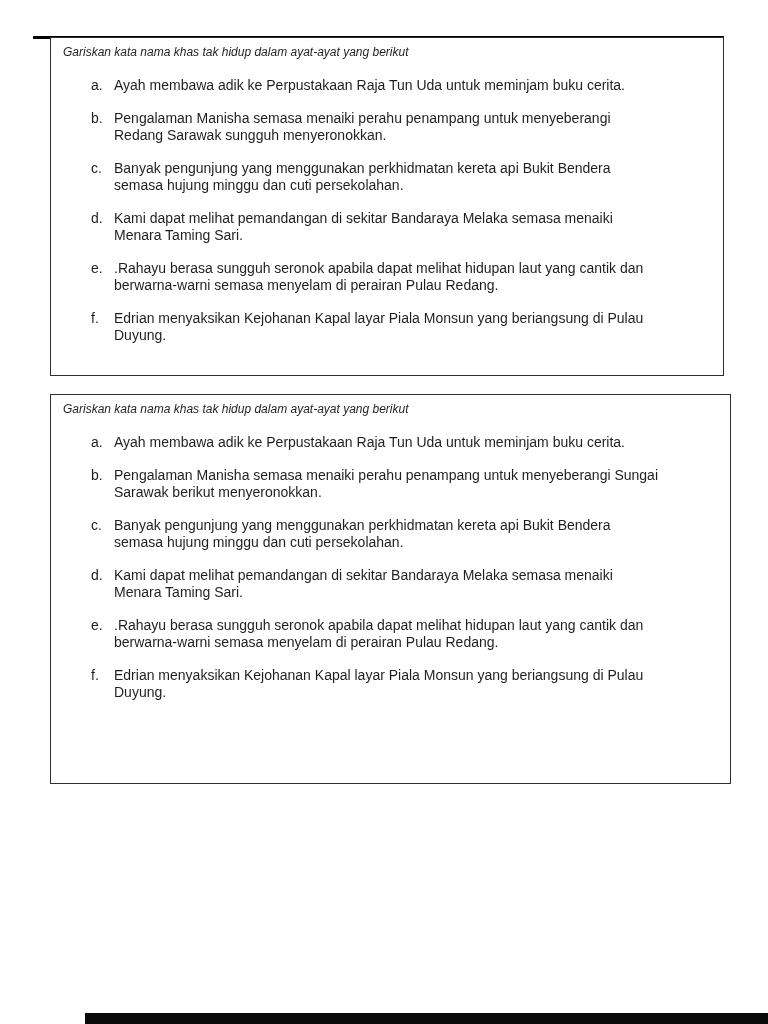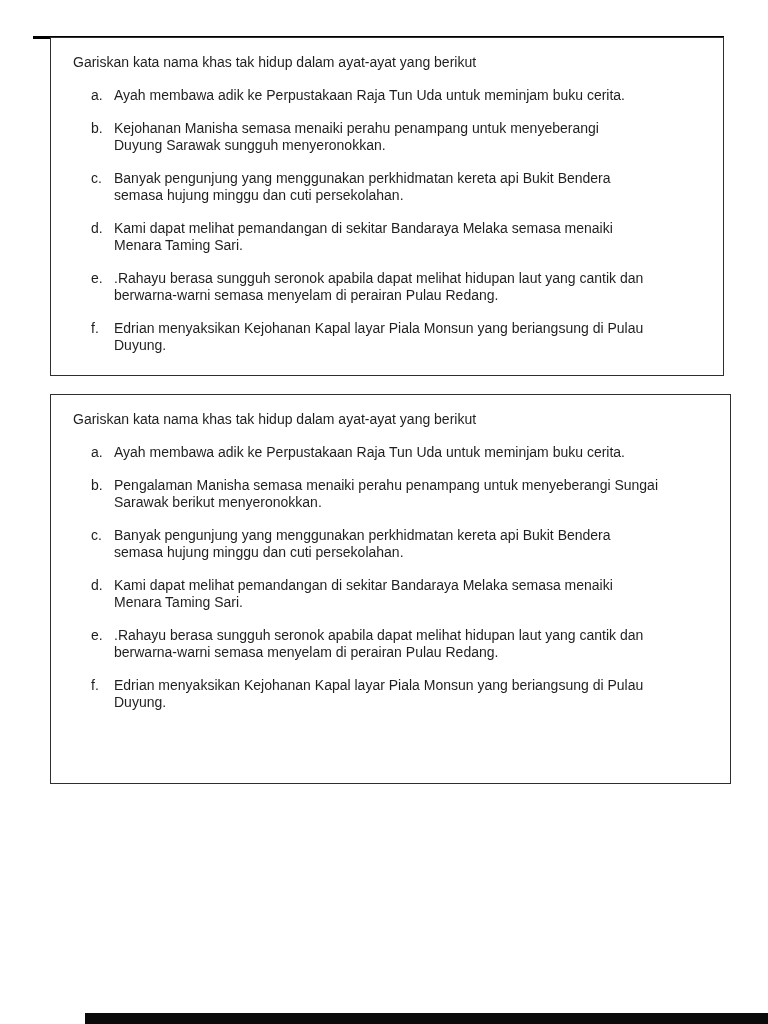--- a/index.html
+++ b/index.html
@@ -39,23 +39,24 @@
   }
   .top-border-line {
     position: absolute;
     left: 33px;
     top: 36px;
     width: 691px;
     height: 3px;
     background: #000000;
   }
   .box-title {
-    margin: 10px;
-    font-size: 14px;
+    margin: 0;
+    font-size: 12px;
     line-height: 17px;
+    font-style: italic;
   }
   .q-item {
     display: flex;
     margin: 16px 0 0 28px;
   }
   .q-label {
     width: 23px;
     flex: 0 0 23px;
   }
   .q-text {
@@ -80,21 +81,21 @@
 
   <div class="question-box box-1">
     <p class="box-title">Gariskan kata nama khas tak hidup dalam ayat-ayat yang berikut</p>
     <div>
         <div class="q-item">
           <span class="q-label">a.</span>
           <span class="q-text"><span>Ayah membawa adik ke Perpustakaan Raja Tun Uda untuk meminjam buku cerita.</span></span>
         </div>
         <div class="q-item">
           <span class="q-label">b.</span>
-          <span class="q-text"><span>Kejohanan Manisha semasa menaiki perahu penampang untuk menyeberangi</span><br><span>Duyung Sarawak sungguh menyeronokkan.</span></span>
+          <span class="q-text"><span>Pengalaman Manisha semasa menaiki perahu penampang untuk menyeberangi</span><br><span>Redang Sarawak sungguh menyeronokkan.</span></span>
         </div>
         <div class="q-item">
           <span class="q-label">c.</span>
           <span class="q-text"><span>Banyak pengunjung yang menggunakan perkhidmatan kereta api Bukit Bendera</span><br><span>semasa hujung minggu dan cuti persekolahan.</span></span>
         </div>
         <div class="q-item">
           <span class="q-label">d.</span>
           <span class="q-text"><span>Kami dapat melihat pemandangan di sekitar Bandaraya Melaka semasa menaiki</span><br><span>Menara Taming Sari.</span></span>
         </div>
         <div class="q-item">

